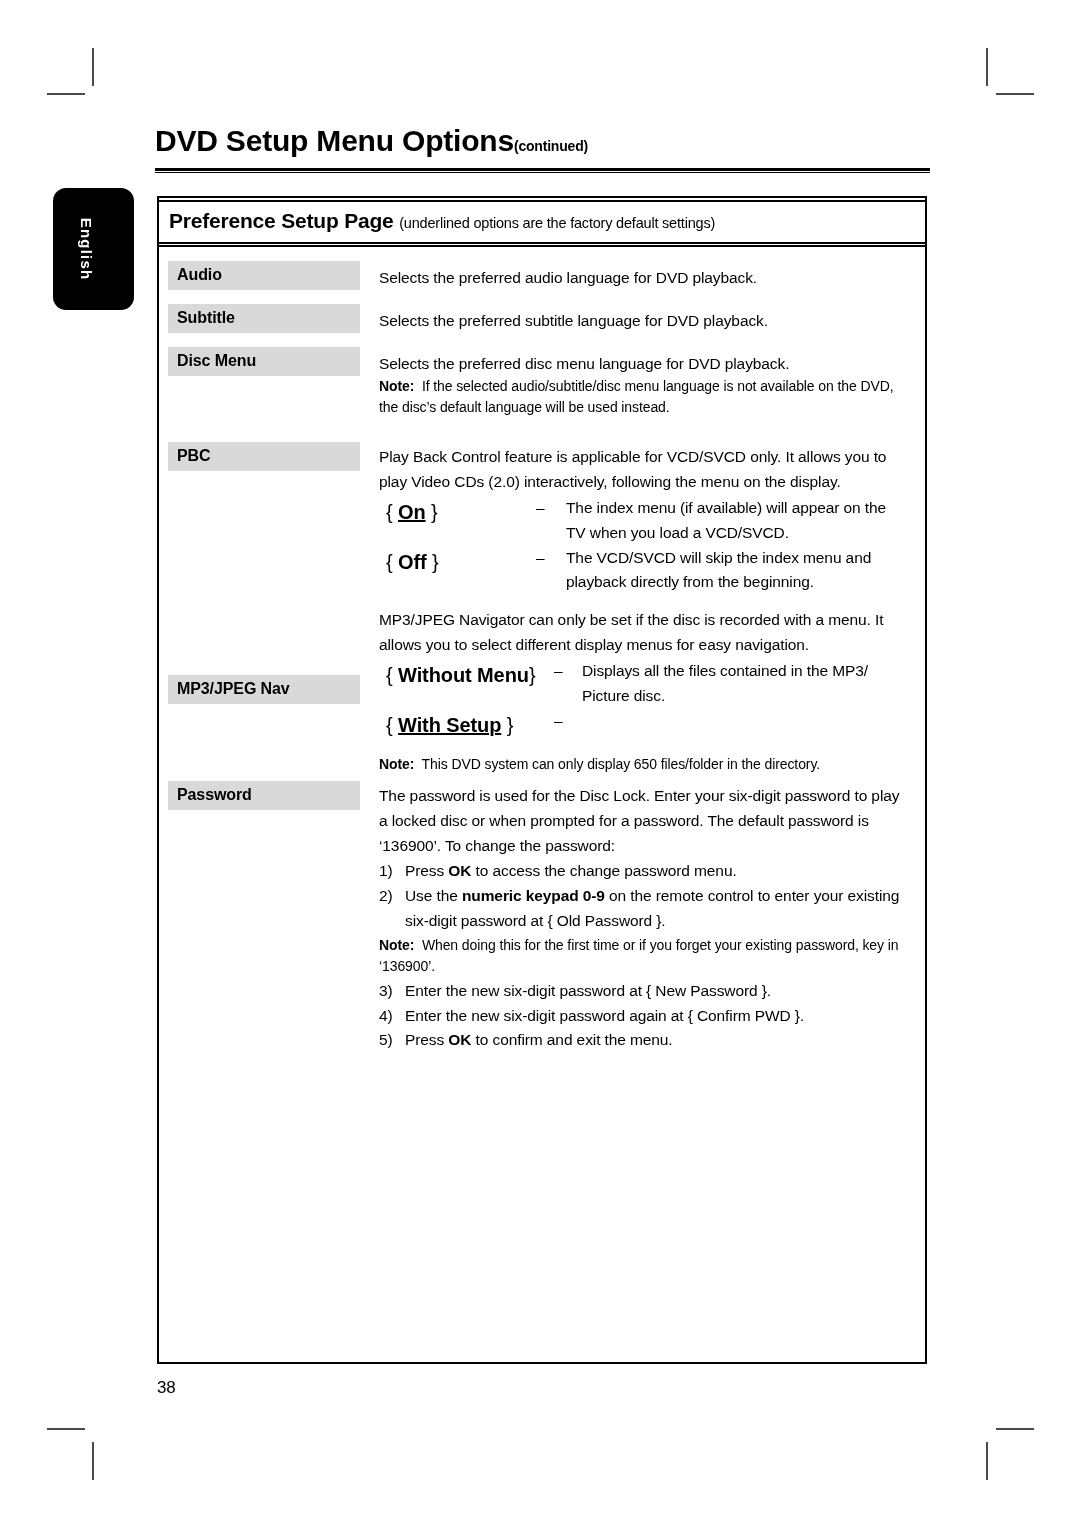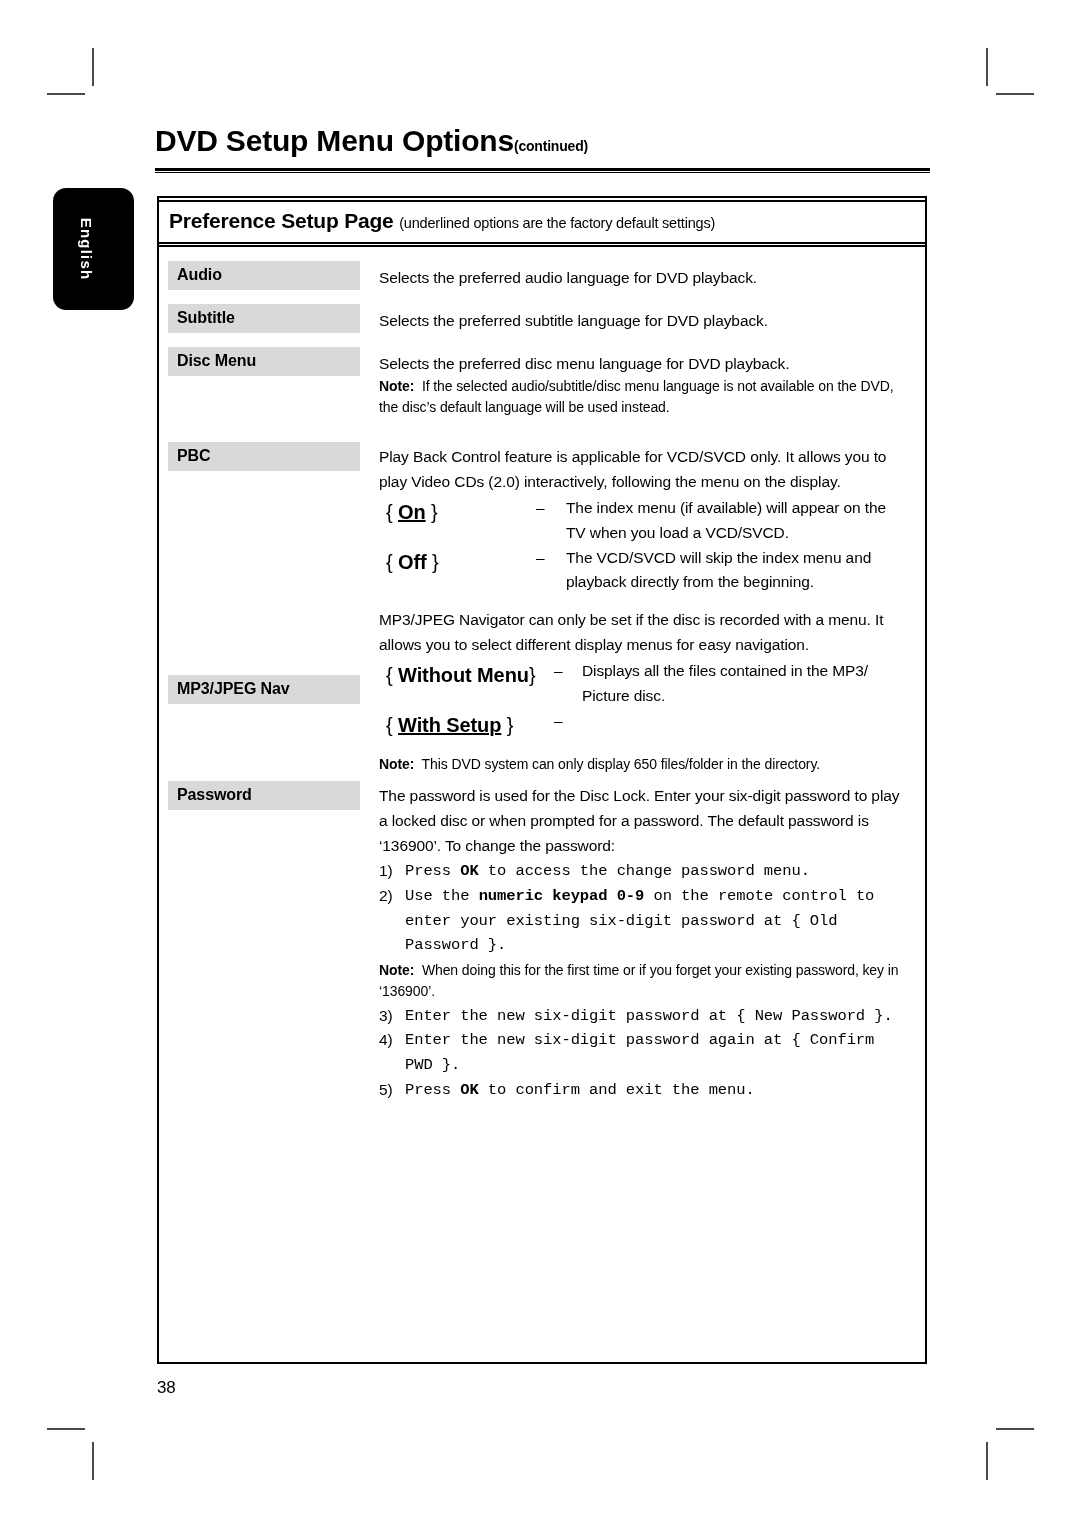--- a/index.html
+++ b/index.html
@@ -180,21 +180,21 @@
 
   
   .steps { margin-top: 1px; }
   .step {
     display: flex;
     align-items: flex-start;
     line-height: 1.6;
     font-size: 15.5px;
   }
   .step .num { flex: 0 0 26px; }
-  .step .txt { flex: 1 1 auto; font-family: Liberation Mono, monospace; }
+  .step .txt { flex: 1 1 auto; }
   .step b { font-weight: bold; }
 
   
   #page-number {
     position: absolute;
     left: 157px;
     top: 1378px;
     font-size: 17px;
     letter-spacing: -0.3px;
   }

